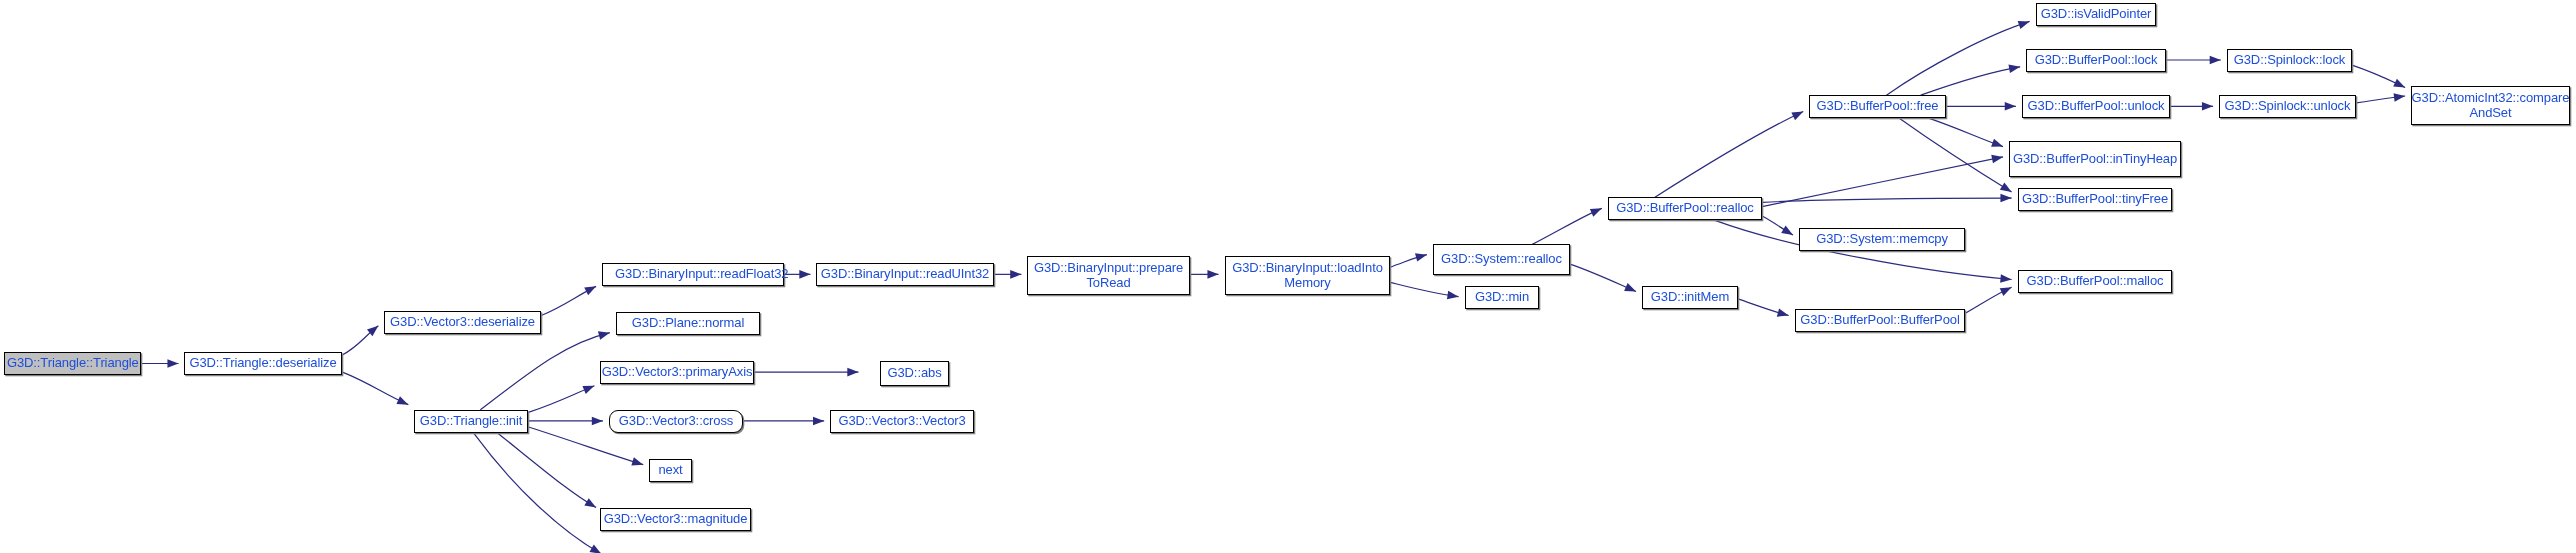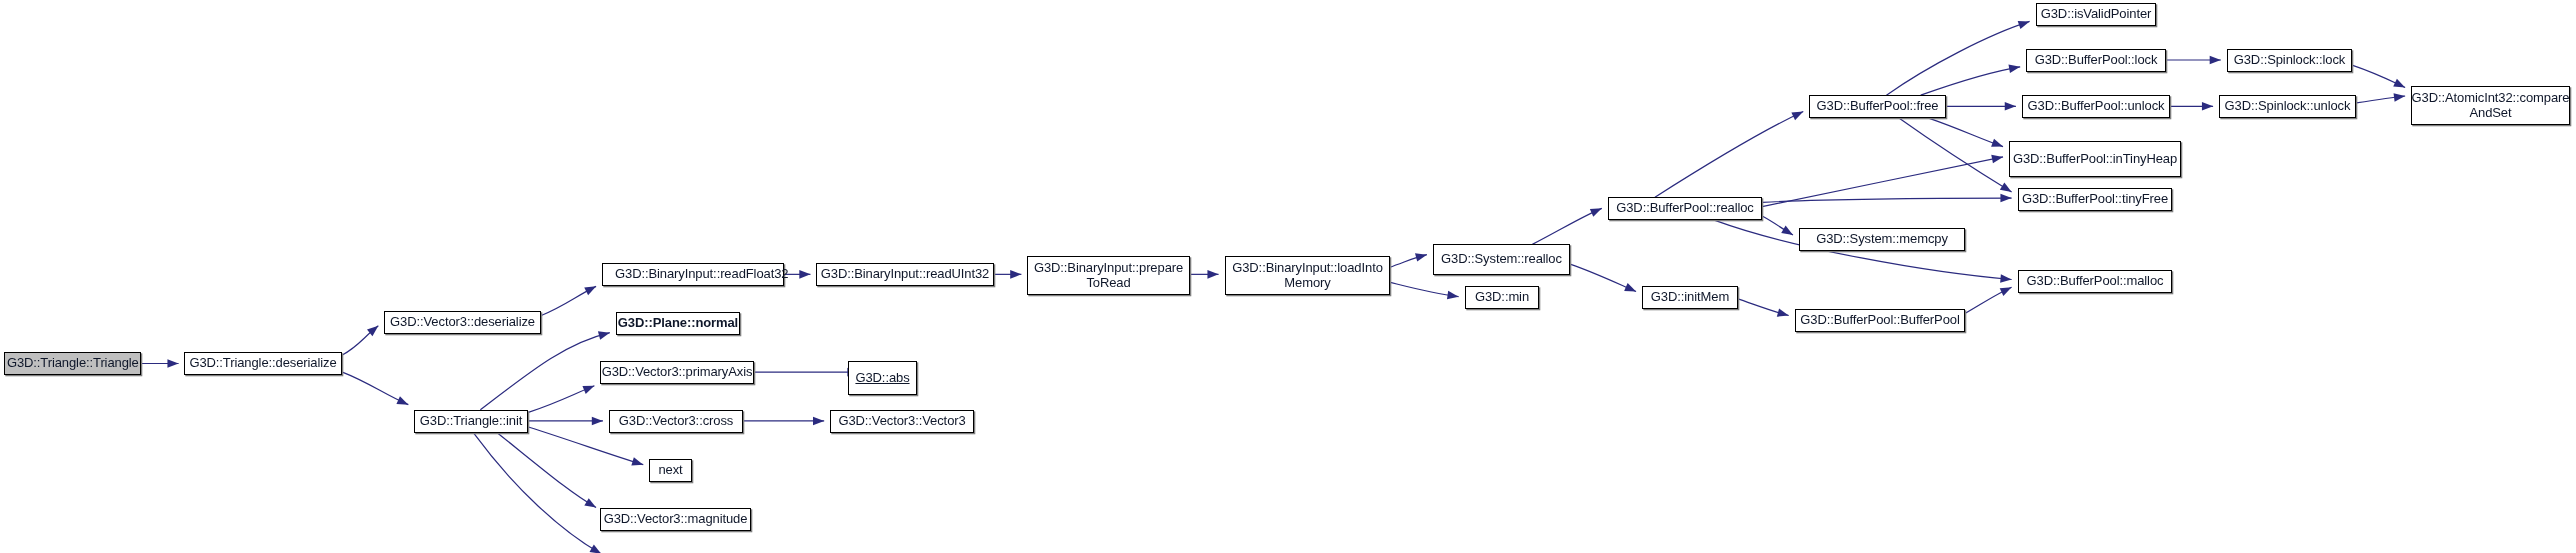--- a/index.html
+++ b/index.html
@@ -22,21 +22,21 @@
     top: 0;
     width: 2576px;
     height: 553px;
     pointer-events: none;
   }
   .node {
     position: absolute;
     box-sizing: border-box;
     border: 0.9px solid #000000;
     background: #ffffff;
-    color: #0f172a;
+    color: #1d4ed8;
     font-size: 13px;
     line-height: 1.12;
     display: flex;
     align-items: center;
     justify-content: center;
     text-align: center;
     white-space: pre-line;
     box-shadow: 1.3px 1.3px 0 0 #808080;
     letter-spacing: -0.1px;
     padding: 0 2.6px;
@@ -120,27 +120,27 @@
       <path d="M2743,76 C2770,85 2790,95 2805,102" fill="none" stroke="#2b2b7f" stroke-width="1.4"></path>
       <polygon points="0,0 -13,-5 -13,5" fill="#2b2b7f" transform="translate(2805,102) rotate(25.197836098960586)"></polygon>
       <path d="M2748,120 C2768,117 2788,114 2805,112" fill="none" stroke="#2b2b7f" stroke-width="1.4"></path>
       <polygon points="0,0 -13,-5 -13,5" fill="#2b2b7f" transform="translate(2805,112) rotate(-7.0789082788029996)"></polygon>
     </svg>
 <div class="node root" style="left: 4.3px; top: 352px; width: 137px; height: 23px; background: rgb(191, 191, 191);">G3D::Triangle::Triangle</div>
     <div class="node" style="left: 184px; top: 352px; width: 158px; height: 23px;">G3D::Triangle::deserialize</div>
     <div class="node" style="left: 384px; top: 311px; width: 157px; height: 23px;">G3D::Vector3::deserialize</div>
     <div class="node" style="left: 414px; top: 410px; width: 114px; height: 23px;">G3D::Triangle::init</div>
     <div class="node" style="left: 602px; top: 263px; width: 182px; height: 23px; padding-left: 20px;">G3D::BinaryInput::readFloat32</div>
-    <div class="node" style="left: 616px; top: 312px; width: 124px; height: 23px; font-weight: bold;">G3D::Plane::normal</div>
+    <div class="node" style="left: 616px; top: 312px; width: 144px; height: 23px;">G3D::Plane::normal</div>
     <div class="node" style="left: 600px; top: 361px; width: 154px; height: 23px;">G3D::Vector3::primaryAxis</div>
-    <div class="node" style="left: 609px; top: 410px; width: 134px; height: 23px;">G3D::Vector3::cross</div>
+    <div class="node" style="left: 609px; top: 410px; width: 134px; height: 23px; border-radius: 9px;">G3D::Vector3::cross</div>
     <div class="node" style="left: 649px; top: 459px; width: 43px; height: 23px;">next</div>
     <div class="node" style="left: 600px; top: 508px; width: 151px; height: 23px;">G3D::Vector3::magnitude</div>
     <div class="node" style="left: 816px; top: 263px; width: 178px; height: 23px;">G3D::BinaryInput::readUInt32</div>
-    <div class="node" style="left: 848px; top: 361px; width: 69px; height: 34px; text-decoration: underline;">G3D::abs</div>
+    <div class="node" style="left: 880px; top: 361px; width: 69px; height: 25px;">G3D::abs</div>
     <div class="node" style="left: 830px; top: 410px; width: 144px; height: 23px;">G3D::Vector3::Vector3</div>
     <div class="node" style="left: 1027px; top: 256px; width: 163px; height: 39px;">G3D::BinaryInput::prepare
 ToRead</div>
     <div class="node" style="left: 1225px; top: 256px; width: 165px; height: 39px;">G3D::BinaryInput::loadInto
 Memory</div>
     <div class="node" style="left: 1433px; top: 244px; width: 137px; height: 31px;">G3D::System::realloc</div>
     <div class="node" style="left: 1465px; top: 286px; width: 74px; height: 23px;">G3D::min</div>
     <div class="node" style="left: 1608px; top: 197px; width: 154px; height: 23px;">G3D::BufferPool::realloc</div>
     <div class="node" style="left: 1642px; top: 286px; width: 96px; height: 23px;">G3D::initMem</div>
     <div class="node" style="left: 1799px; top: 228px; width: 166px; height: 23px;">G3D::System::memcpy</div>

